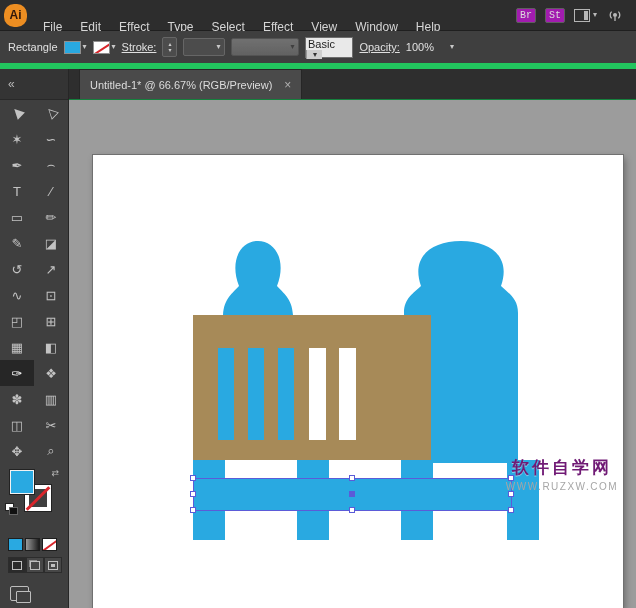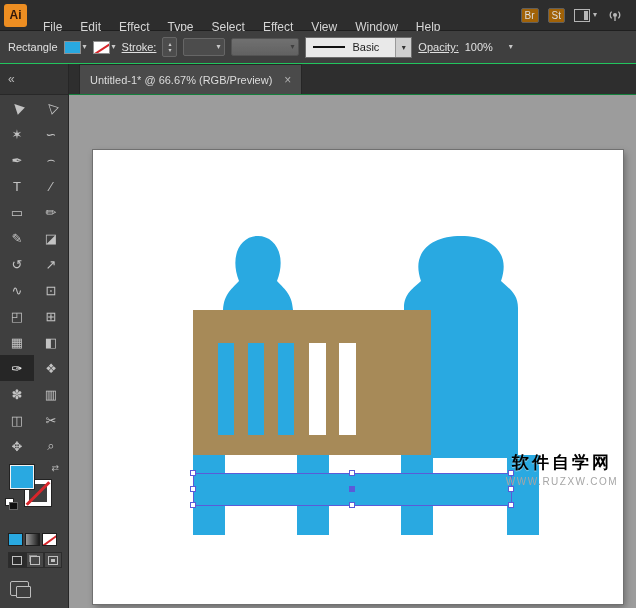--- a/index.html
+++ b/index.html
@@ -4,52 +4,52 @@
 <style>
   html,body{margin:0;padding:0;background:#1e1e1e;}
   .app{position:relative;width:636px;height:608px;overflow:hidden;background:#2d2d2d;
        font-family:"Liberation Sans",sans-serif;display:flex;flex-direction:column;
        -webkit-user-select:none;user-select:none;}
   
   .menubar{flex:0 0 30px;height:30px;background:#2d2d2d;border-bottom:1px solid #1f1f1f;
            display:flex;align-items:center;}
   .ai-logo{width:23px;height:23px;margin:0 7px 0 4px;background:#ED8E22;color:#31180a;
            font-weight:bold;font-size:12px;display:flex;align-items:center;justify-content:center;
-           border-radius:3px;}
+           border-radius:10px;}
   .menu-list{display:flex;align-items:center;margin-top:23px;}
   .menu-item{color:#d6d6d6;font-size:12px;padding:0 9px;line-height:30px;cursor:default;}
   .mb-right{margin-left:auto;display:flex;align-items:center;gap:9px;padding-right:12px;}
-  .mb-btn{background:#a16207;border:1px solid #5f5f5f;color:#ddd;font-size:10px;
-          padding:1px 3px;border-radius:2px;font-family:Liberation Sans, sans-serif;}
+  .mb-btn{background:#a21caf;border:1px solid #5f5f5f;color:#ddd;font-size:10px;
+          padding:1px 3px;border-radius:2px;font-family:Liberation Mono, monospace;}
   .ws{display:flex;align-items:center;gap:3px;}
   .ws-icon{width:14px;height:11px;border:1px solid #b5b5b5;position:relative;display:inline-block;}
   .ws-icon::before{content:"";position:absolute;right:1px;top:1px;bottom:1px;width:4px;background:#b5b5b5;}
   .caret{color:#b9b9b9;font-size:8px;line-height:8px;}
   
-  .controlbar{flex:0 0 32px;height:32px;background:#3f3f3f;border-bottom:1px solid #22c55e;
+  .controlbar{flex:0 0 32px;height:32px;background:#3f3f3f;border-bottom:6px solid #22c55e;
               display:flex;align-items:center;gap:6px;padding:0 8px;}
   .cb-label{color:#e0e0e0;font-size:11px;white-space:nowrap;}
   .cb-link{text-decoration:underline;}
   .swatch-group{display:flex;align-items:center;gap:2px;}
   .swatch{width:17px;height:13px;border:1px solid #8f8f8f;display:inline-block;box-sizing:border-box;}
   .swatch.fill{background:#29a9e1;}
   .swatch.stroke{background:#fff;position:relative;overflow:hidden;}
   .swatch.stroke::after{content:"";position:absolute;left:-4px;top:5px;width:28px;height:2px;
                         background:#d8262b;transform:rotate(-33deg);}
   .dd-caret{color:#c8c8c8;font-size:8px;line-height:8px;}
   .stepper{width:13px;height:18px;background:#4c4c4c;border:1px solid #666;border-radius:2px;
            display:flex;flex-direction:column;align-items:center;justify-content:center;}
   .stepper span{font-size:6px;line-height:6px;color:#ccc;}
   .weight-field{width:42px;height:18px;background:#4c4c4c;border:1px solid #666;border-radius:2px;
                 display:flex;align-items:center;justify-content:flex-end;padding-right:4px;box-sizing:border-box;}
   .profile-dd{width:68px;height:18px;background:linear-gradient(#7d7d7d,#6b6b6b);border:1px solid #585858;
               border-radius:2px;display:flex;align-items:center;justify-content:flex-end;
               padding-right:4px;box-sizing:border-box;opacity:.8;}
   .profile-dd .dd-caret{color:#3f3f3f;}
-  .basic-dd{height:19px;background:#e9e9e9;border:1px solid #6d6d6d;display:flex;align-items:center;}
+  .basic-dd{height:19px;background:#e9e9e9;border:1px solid #6d6d6d;display:flex;align-items:center;flex-direction:column;}
   .basic-line{width:32px;height:2px;background:#111;margin:0 7px;}
   .basic-text{font-size:11px;color:#1d1d1d;padding-right:16px;}
   .basic-caret{width:15px;align-self:stretch;background:#cfcfcf;border-left:1px solid #999;
                display:flex;align-items:center;justify-content:center;color:#333;font-size:8px;}
   .opacity{display:flex;align-items:center;gap:16px;color:#e0e0e0;font-size:11px;}
   
   .main{flex:1;display:flex;min-height:0;}
   
   .toolbar{flex:0 0 68px;width:68px;background:#3f3f3f;border-right:1px solid #262626;
            display:flex;flex-direction:column;}
@@ -94,21 +94,21 @@
   .tabbar{flex:0 0 30px;height:30px;background:#2e2e2e;border-bottom:1px solid #15803d;
           display:flex;align-items:stretch;}
   .tab{margin-left:10px;background:#4a4a4a;border:1px solid #262626;border-bottom:none;
        display:flex;align-items:center;gap:12px;padding:0 10px;font-size:11px;color:#dcdcdc;}
   .tab-close{color:#b0b0b0;font-size:12px;line-height:12px;}
   .pasteboard{flex:1;position:relative;background:#9c9c9c;overflow:hidden;}
   .artboard{position:absolute;left:24px;top:55px;width:530px;height:454px;background:#fff;
             box-shadow:0 0 0 1px #707070,2px 3px 7px rgba(0,0,0,.35);}
   .drawing-svg{position:absolute;left:0;top:0;width:568px;height:516px;}
   .watermark{position:absolute;left:418px;top:356px;width:150px;text-align:center;z-index:5;}
-  .wm-line1{font-size:17px;font-weight:bold;color:#000000;letter-spacing:3px;
+  .wm-line1{font-size:17px;font-weight:bold;color:#701a75;letter-spacing:3px;
             text-shadow:0 1px 0 rgba(255,255,255,.45);}
   .wm-line2{font-size:10px;color:#a6a6a6;letter-spacing:1.5px;margin-top:2px;}
 </style>
 </head>
 <body>
 
 <div class="app">
 
   <div class="menubar">
     <div class="ai-logo">Ai</div>

